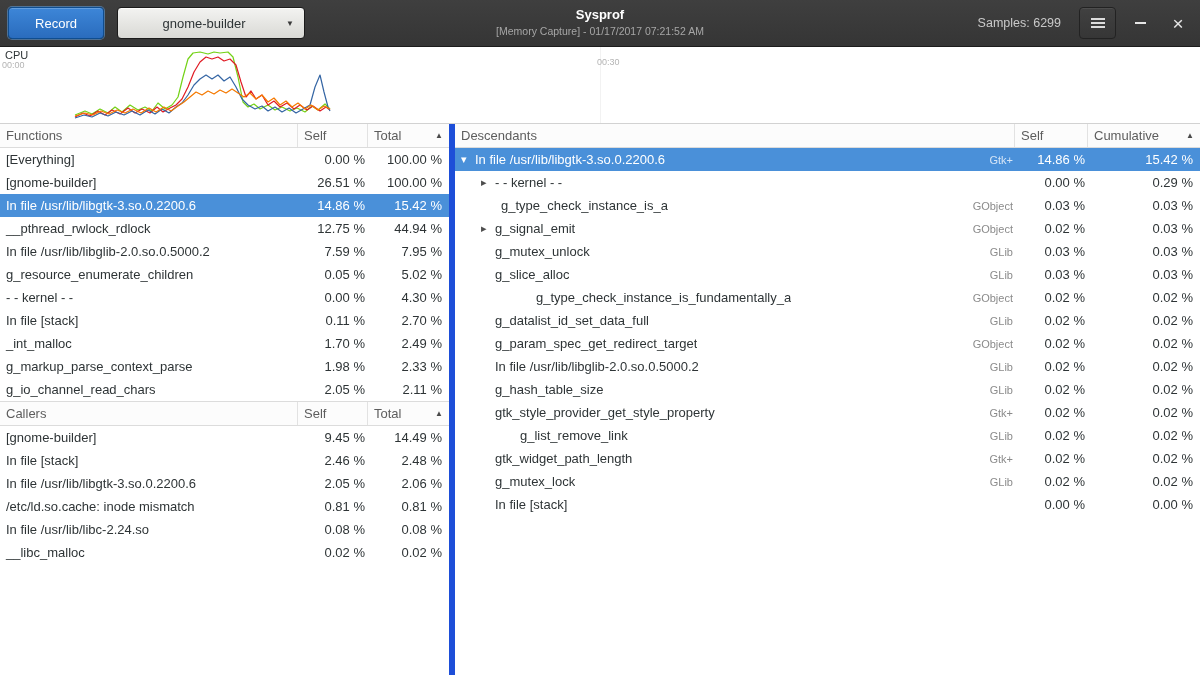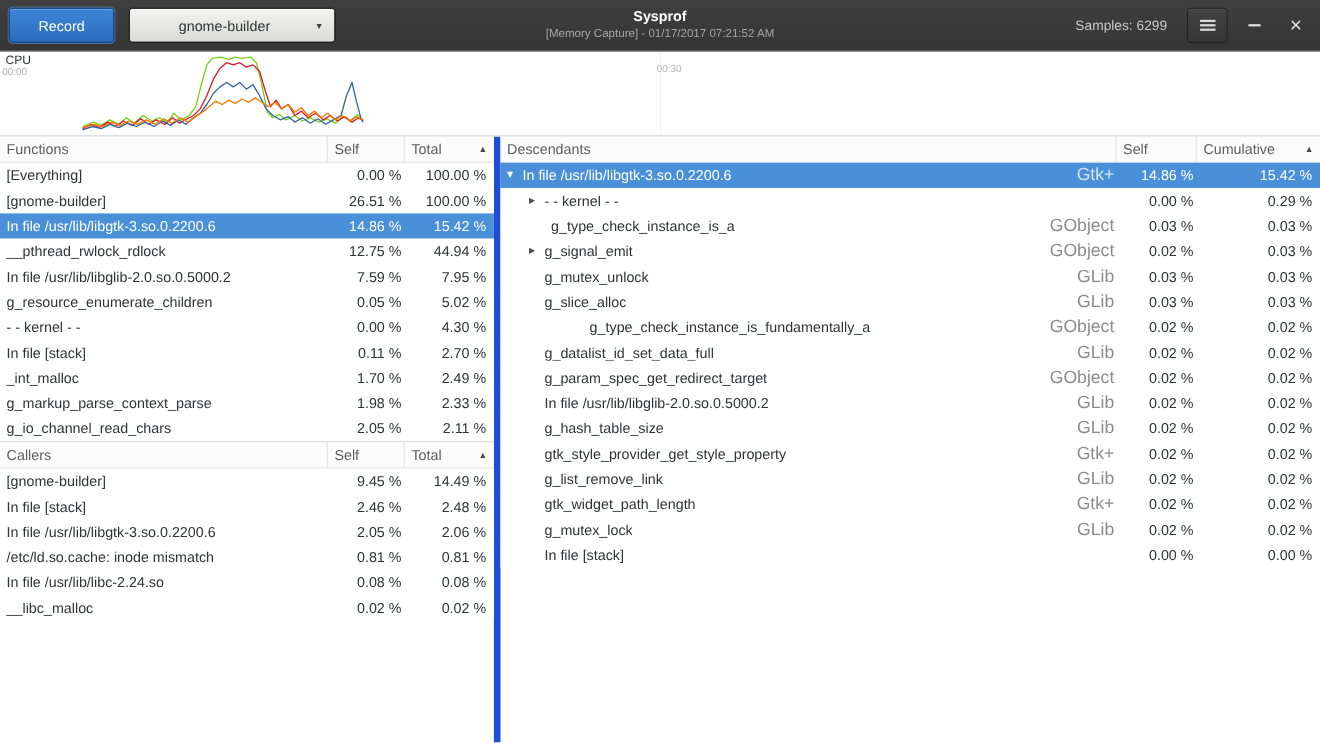--- a/index.html
+++ b/index.html
@@ -48,21 +48,21 @@
   .col-cum{width:100px;flex:0 0 100px}
   .trow{display:flex;height:23px;flex:0 0 23px;align-items:center;font-size:13px;color:#2e3436;background:#fff;cursor:default}
   .trow.selected{background:#4a90d9;color:#fff}
   .cell{white-space:nowrap;overflow:hidden}
   .cell.col-name{padding:0 6px;display:flex;align-items:center}
   .num{text-align:right;padding-right:8px}
   .num.col-total,.num.col-cum{padding-right:7px}
   .expander{width:14px;flex:0 0 14px;font-size:11px;color:#4d4d4d;line-height:1}
   .trow.selected .expander{color:#fff}
   .fn-name{overflow:hidden;text-overflow:ellipsis}
-  .tag{margin-left:auto;font-size:16px;color:#8b8b8b;padding-left:10px;padding-right:6px}
+  .tag{margin-left:auto;font-size:11px;color:#8b8b8b;padding-left:10px;padding-right:6px}
   .trow.selected .tag{color:#d5e5f7}
 </style>
 </head>
 <body>
 
 <div class="app">
 
   <div class="headerbar">
     <button class="btn-record">Record</button>
     <button class="btn-target">
@@ -320,21 +320,21 @@
           <div class="trow">
             <span class="cell col-name" style="padding-left: 26px;">
               <span class="expander"></span>
               <span class="fn-name">gtk_style_provider_get_style_property</span>
               <span class="tag">Gtk+</span>
             </span>
             <span class="cell num col-self-r">0.02 %</span>
             <span class="cell num col-cum">0.02 %</span>
           </div>
           <div class="trow">
-            <span class="cell col-name" style="padding-left: 26px;">
+            <span class="cell col-name" style="padding-left: 26px; gap: 25px;">
               <span class="expander"></span>
               <span class="fn-name">g_list_remove_link</span>
               <span class="tag">GLib</span>
             </span>
             <span class="cell num col-self-r">0.02 %</span>
             <span class="cell num col-cum">0.02 %</span>
           </div>
           <div class="trow">
             <span class="cell col-name" style="padding-left: 26px;">
               <span class="expander"></span>

